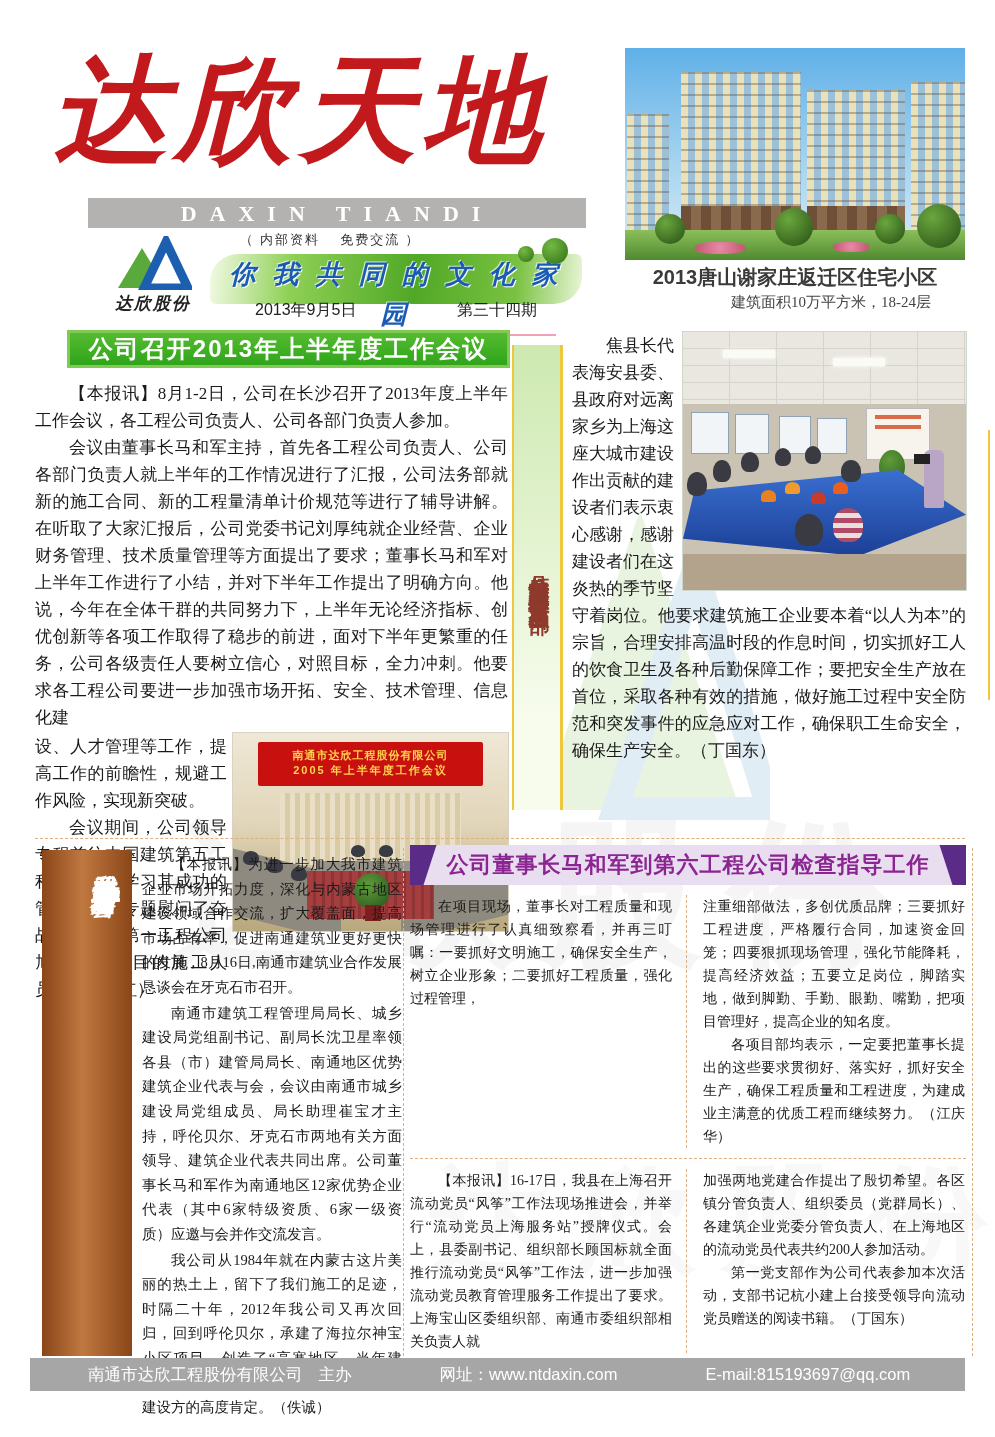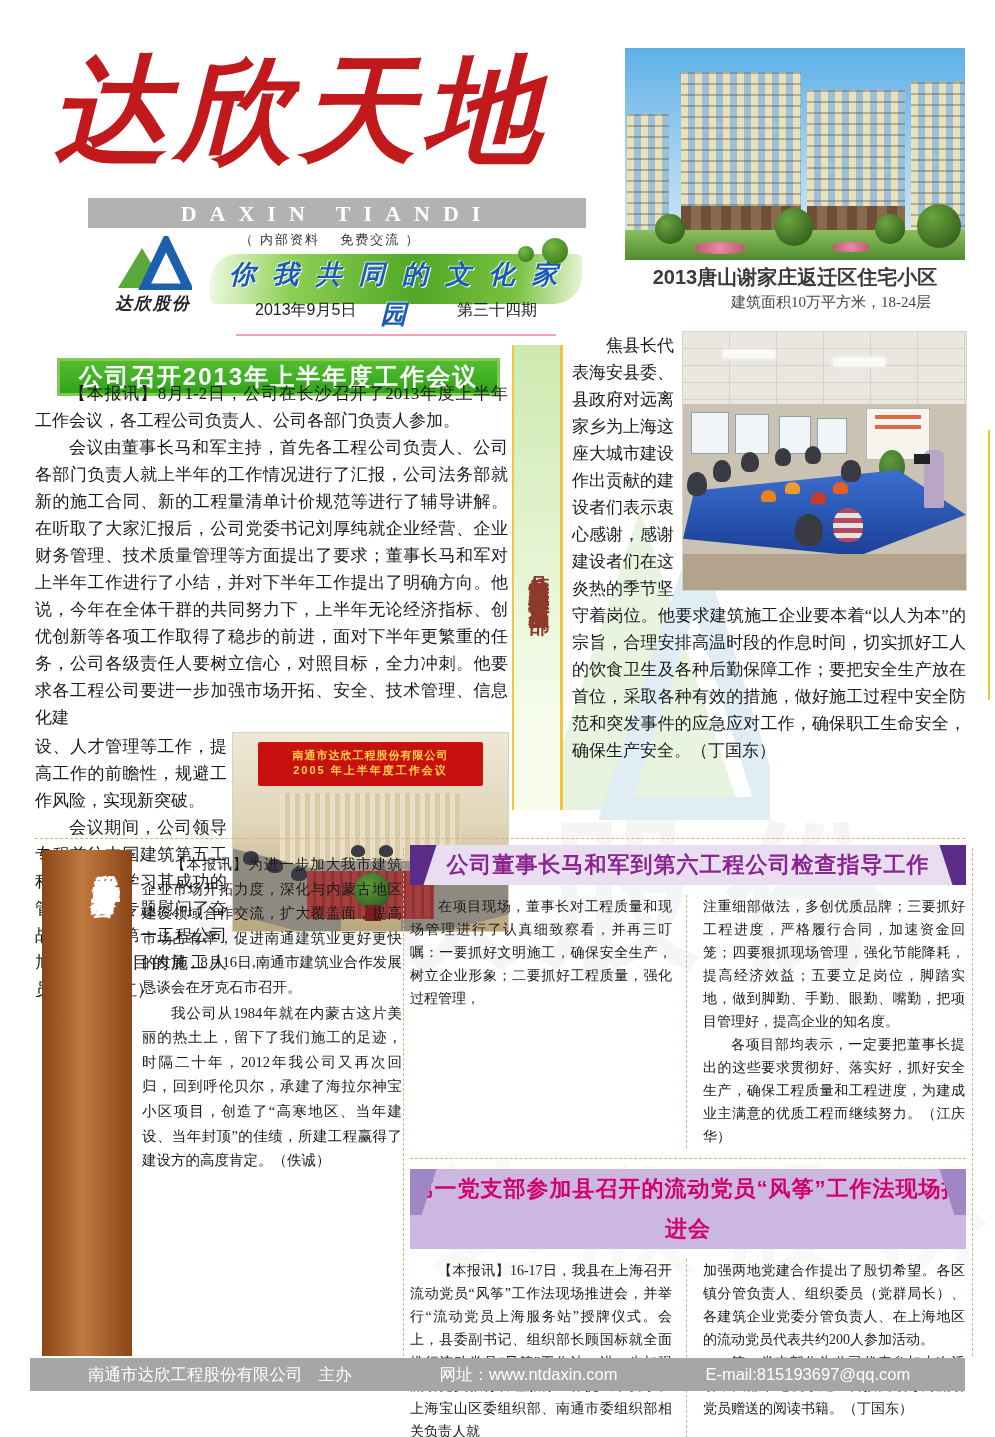--- a/index.html
+++ b/index.html
@@ -42,21 +42,21 @@
      repeating-linear-gradient(90deg,#6f4f38 0 10px,#8a6a4c 10px 20px);}
   .ground{position:absolute;left:0;right:0;bottom:0;height:30px;
      background:linear-gradient(180deg,#8cbf5a,#4f8a30);}
   .tree{position:absolute;border-radius:50%;background:radial-gradient(circle at 35% 30%,#6aa63e,#274f14);}
   .flowers{position:absolute;border-radius:40%;background:radial-gradient(circle,#e88aa8,#c2566f);}
   .feat-caption{left:625px;top:264px;width:340px;text-align:center;font-family:"Liberation Sans",sans-serif;
      font-weight:bold;font-size:20px;color:#3a3a3a;}
   .feat-sub{left:661px;top:293px;width:340px;text-align:center;font-size:15px;color:#444;}
 
   
-  .art1-headline{left:57px;top:330px;width:443px;background:#82c854;padding:3px;box-sizing:border-box;margin-top:28px;}
+  .art1-headline{left:67px;top:330px;width:443px;background:#82c854;padding:3px;box-sizing:border-box;}
   .art1-headline-inner{background:linear-gradient(180deg,#55bb30,#2fa51a);color:#fff;
      font-family:"Liberation Sans",sans-serif;font-weight:bold;font-size:24px;line-height:32px;
      text-align:center;letter-spacing:2px;}
   .art1-body{left:35px;top:380px;width:473px;font-size:17px;line-height:27px;}
   .art1-row{display:flex;margin-top:2px;}
   .art1-row-text{width:192px;margin-right:6px;}
 
   
   .photo1{position:relative;width:275px;height:198px;overflow:hidden;flex:none;
      background:linear-gradient(180deg,#efe8d6 0%,#e2d6ba 45%,#cbbd96 72%,#b9a87e 100%);
@@ -284,20 +284,21 @@
 
   <div class="abs hdash z1" style="left:35px;top:838px;width:930px;height:0;"></div>
   <div class="abs yellow-seg z1"></div>
 
   <div class="abs brown-banner z1">
     <div class="bb-title">我公司作为南通地区优势建筑企业代表应邀与会</div>
     <div class="bb-sub">南通市城乡建设局赴牙克石召开建筑业合作发展恳谈会</div>
   </div>
   <div class="abs art3-body just z1">
     <p class="indent">【本报讯】为进一步加大我市建筑企业市场开拓力度，深化与内蒙古地区建设领域合作交流，扩大覆盖面，提高市场占有率，促进南通建筑业更好更快的发展，8月16日,南通市建筑业合作发展恳谈会在牙克石市召开。</p>
+    <p class="indent">南通市建筑工程管理局局长、城乡建设局党组副书记、副局长沈卫星率领各县（市）建管局局长、南通地区优势建筑企业代表与会，会议由南通市城乡建设局党组成员、局长助理崔宝才主持，呼伦贝尔、牙克石市两地有关方面领导、建筑企业代表共同出席。公司董事长马和军作为南通地区12家优势企业代表（其中6家特级资质、6家一级资质）应邀与会并作交流发言。</p>
     <p class="indent">我公司从1984年就在内蒙古这片美丽的热土上，留下了我们施工的足迹，时隔二十年，2012年我公司又再次回归，回到呼伦贝尔，承建了海拉尔神宝小区项目，创造了“高寒地区、当年建设、当年封顶”的佳绩，所建工程赢得了建设方的高度肯定。（佚诚）</p>
   </div>
 
   <div class="abs vdash vdiv-mid z1"></div>
   <div class="abs vdash vdiv-right z1"></div>
 
   <div class="abs right-block z1">
 
     <div class="hl-purple">公司董事长马和军到第六工程公司检查指导工作</div>
     <div class="cols just">
@@ -305,21 +306,20 @@
         <p class="indent">在项目现场，董事长对工程质量和现场管理进行了认真细致察看，并再三叮嘱：一要抓好文明施工，确保安全生产，树立企业形象；二要抓好工程质量，强化过程管理，</p>
       </div>
       <div class="col">
         <p>注重细部做法，多创优质品牌；三要抓好工程进度，严格履行合同，加速资金回笼；四要狠抓现场管理，强化节能降耗，提高经济效益；五要立足岗位，脚踏实地，做到脚勤、手勤、眼勤、嘴勤，把项目管理好，提高企业的知名度。</p>
         <p class="indent">各项目部均表示，一定要把董事长提出的这些要求贯彻好、落实好，抓好安全生产，确保工程质量和工程进度，为建成业主满意的优质工程而继续努力。（江庆华）</p>
       </div>
     </div>
 
     <div class="hdash art5-sep"></div>
 
-    <div class="hl-purple hl-magenta">第一党支部参加县召开的流动党员“风筝”工作法现场推进会</div>
     <div class="cols just">
       <div class="col">
         <p class="indent">【本报讯】16-17日，我县在上海召开流动党员“风筝”工作法现场推进会，并举行“流动党员上海服务站”授牌仪式。会上，县委副书记、组织部长顾国标就全面推行流动党员“风筝”工作法，进一步加强流动党员教育管理服务工作提出了要求。上海宝山区委组织部、南通市委组织部相关负责人就</p>
       </div>
       <div class="col">
         <p>加强两地党建合作提出了殷切希望。各区镇分管负责人、组织委员（党群局长）、各建筑企业党委分管负责人、在上海地区的流动党员代表共约200人参加活动。</p>
         <p class="indent">第一党支部作为公司代表参加本次活动，支部书记杭小建上台接受领导向流动党员赠送的阅读书籍。（丁国东）</p>
       </div>
     </div>
   </div>

